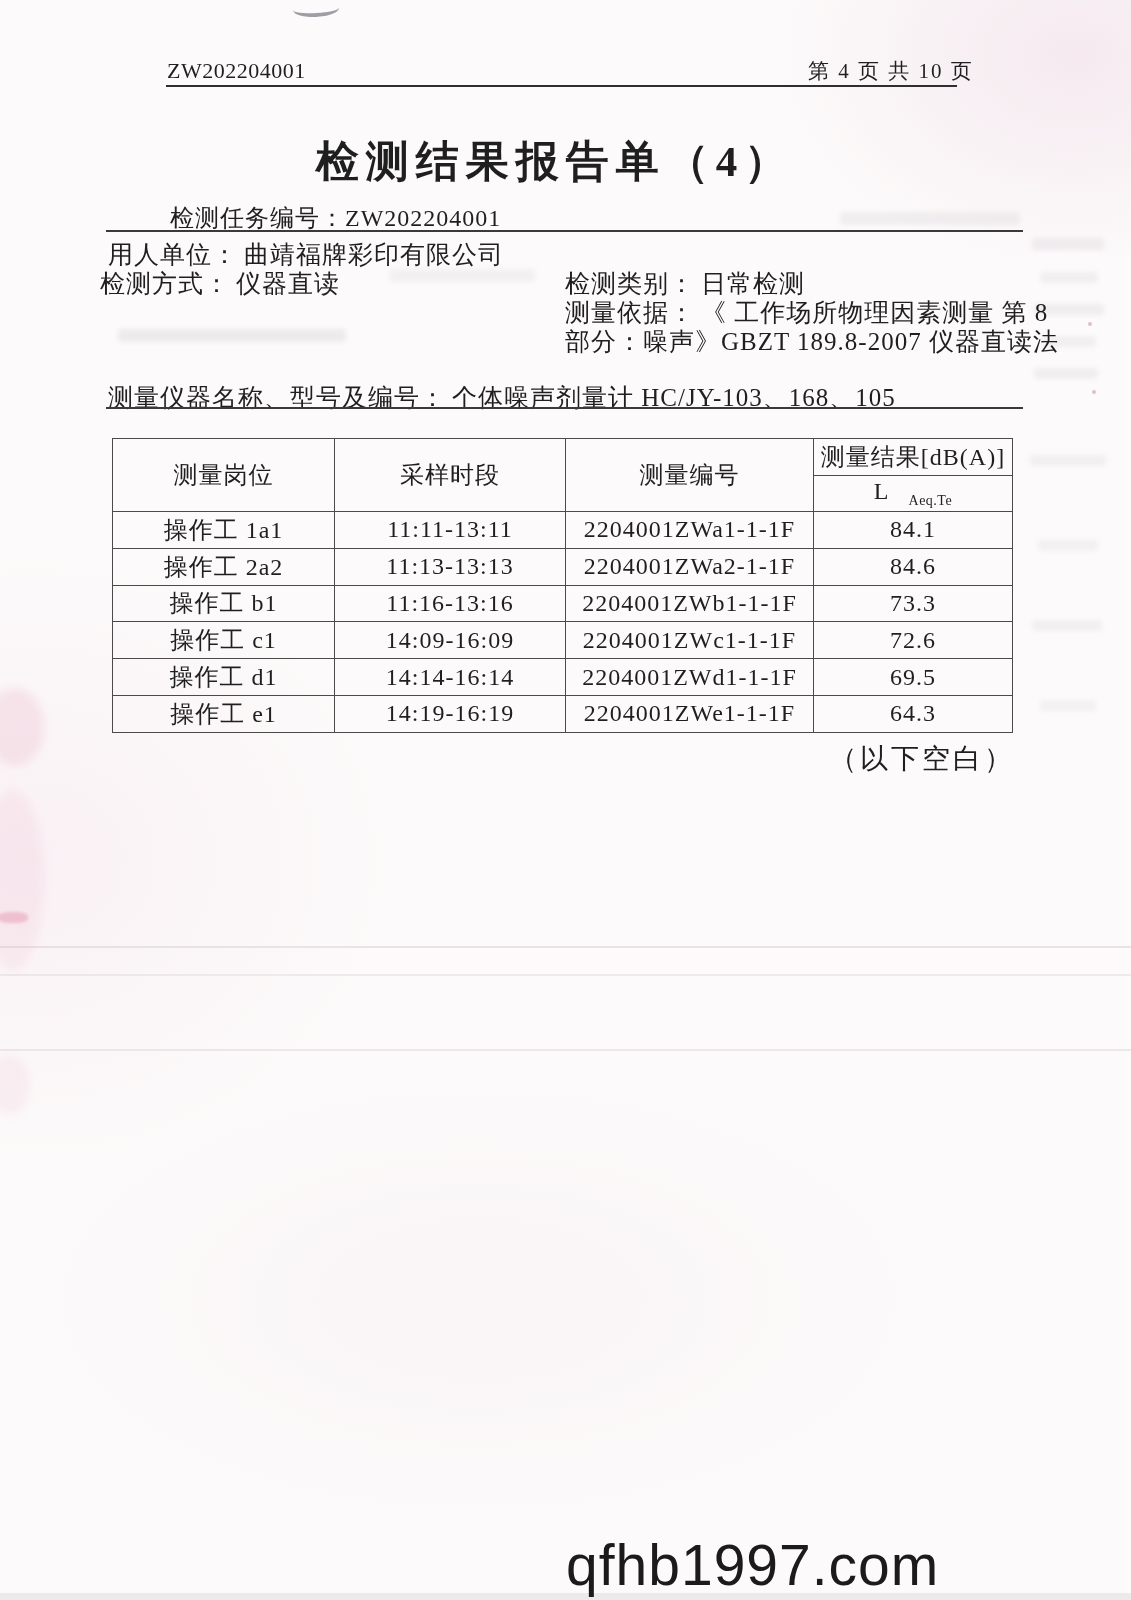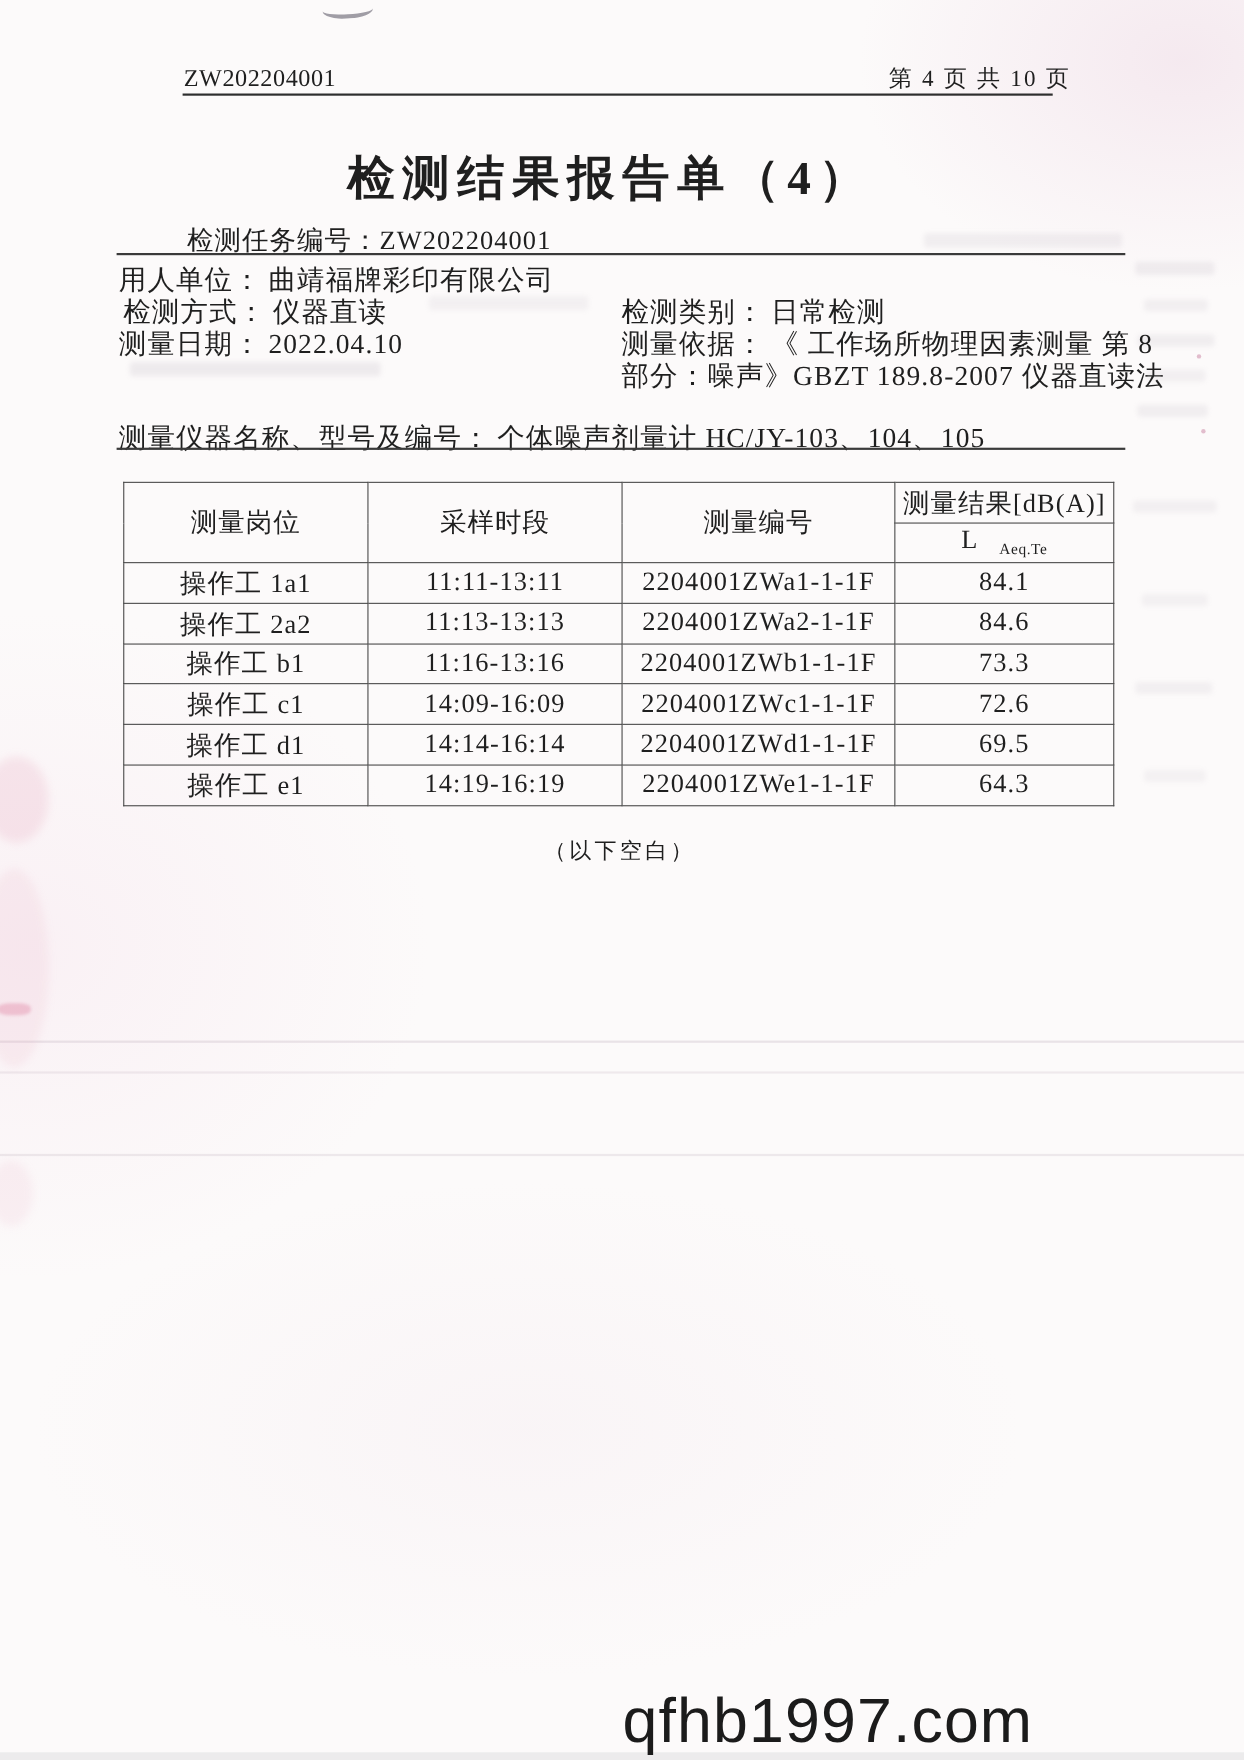--- a/index.html
+++ b/index.html
@@ -57,21 +57,21 @@
   .title{left:0;top:133px;width:1110px;margin:0;text-align:center;
     font-size:43px;font-weight:bold;letter-spacing:7px;}
 
   
   .info-line{font-size:25px;letter-spacing:1px;}
   .task-line{left:170px;top:202px;font-size:24px;letter-spacing:1px;}
   .rule{height:0;border-top:2px solid #3a3a3a;}
   .rule-top{left:106px;top:230px;width:917px;}
   .rule-bottom{left:106px;top:407px;width:917px;}
   .l-employer{left:108px;top:238px;}
-  .l-method{left:112px;top:267px;}
+  .l-method{left:100px;top:267px;}
   .l-category{left:565px;top:267px;}
   .l-date{left:108px;top:296px;}
   .l-basis1{left:565px;top:296px;}
   .l-basis2{left:565px;top:325px;}
   .l-item{left:108px;top:352px;}
   .l-instrument{left:108px;top:381px;}
   .lv{margin-left:6px;}
 
   
   .results{left:112px;top:438px;border-collapse:collapse;table-layout:fixed;}
@@ -84,22 +84,22 @@
     padding:0;
     letter-spacing:1px;
     overflow:hidden;
   }
   .c1{width:221px;margin-left:20px;} .c2{width:230px;} .c3{width:247px;} .c4{width:198px;}
   .hr1{height:37px;} .hr2{height:36px;}
   .dr{height:36.8px;}
   .sub{font-size:14px;vertical-align:-6px;letter-spacing:.5px;margin-left:19px;}
   .num{letter-spacing:0;margin-top:20px;}
 
-  .below-blank{left:112px;top:760px;width:903px;text-align:center;
-    font-size:20px;letter-spacing:3px;}
+  .below-blank{left:112px;top:740px;width:903px;text-align:right;
+    font-size:28px;letter-spacing:3px;}
 
   
   .watermark{left:566px;top:1532px;
     font-family:"Liberation Sans","DejaVu Sans",sans-serif;
     font-size:57px;color:#1b1b1b;letter-spacing:1px;}
 </style>
 </head>
 <body>
 
 <div class="page">
@@ -137,28 +137,27 @@
   <div class="abs task-line"><span>检测任务编号：</span><span>ZW202204001</span></div>
 
   <div class="abs rule rule-top"></div>
 
   <div class="abs info-line l-employer"><span>用人单位：</span><span class="lv">曲靖福牌彩印有限公司</span></div>
 
   <div class="abs info-line l-method"><span>检测方式：</span><span class="lv">仪器直读</span></div>
 
   <div class="abs info-line l-category"><span>检测类别：</span><span class="lv">日常检测</span></div>
 
-  <div class="abs info-line l-date"><span>测量日期：</span><span class="lv">2022.04.10</span></div>
 
   <div class="abs info-line l-basis1"><span>测量依据：</span><span class="lv">《 工作场所物理因素测量 第 8</span></div>
 
   <div class="abs info-line l-basis2"><span>部分：噪声》GBZT 189.8-2007 仪器直读法</span></div>
 
 
-  <div class="abs info-line l-instrument"><span>测量仪器名称、型号及编号：</span><span class="lv">个体噪声剂量计 HC/JY-103、104、105</span></div>
+  <div class="abs info-line l-instrument"><span>测量仪器名称、型号及编号：</span><span class="lv">个体噪声剂量计 HC/JY-103、168、105</span></div>
 
   <div class="abs rule rule-bottom"></div>
 
   <table class="abs results">
     <tbody>
       <tr class="hr1">
         <th class="c1" rowspan="2">测量岗位</th>
         <th class="c2" rowspan="2">采样时段</th>
         <th class="c3" rowspan="2">测量编号</th>
         <th class="c4">测量结果[dB(A)]</th>

